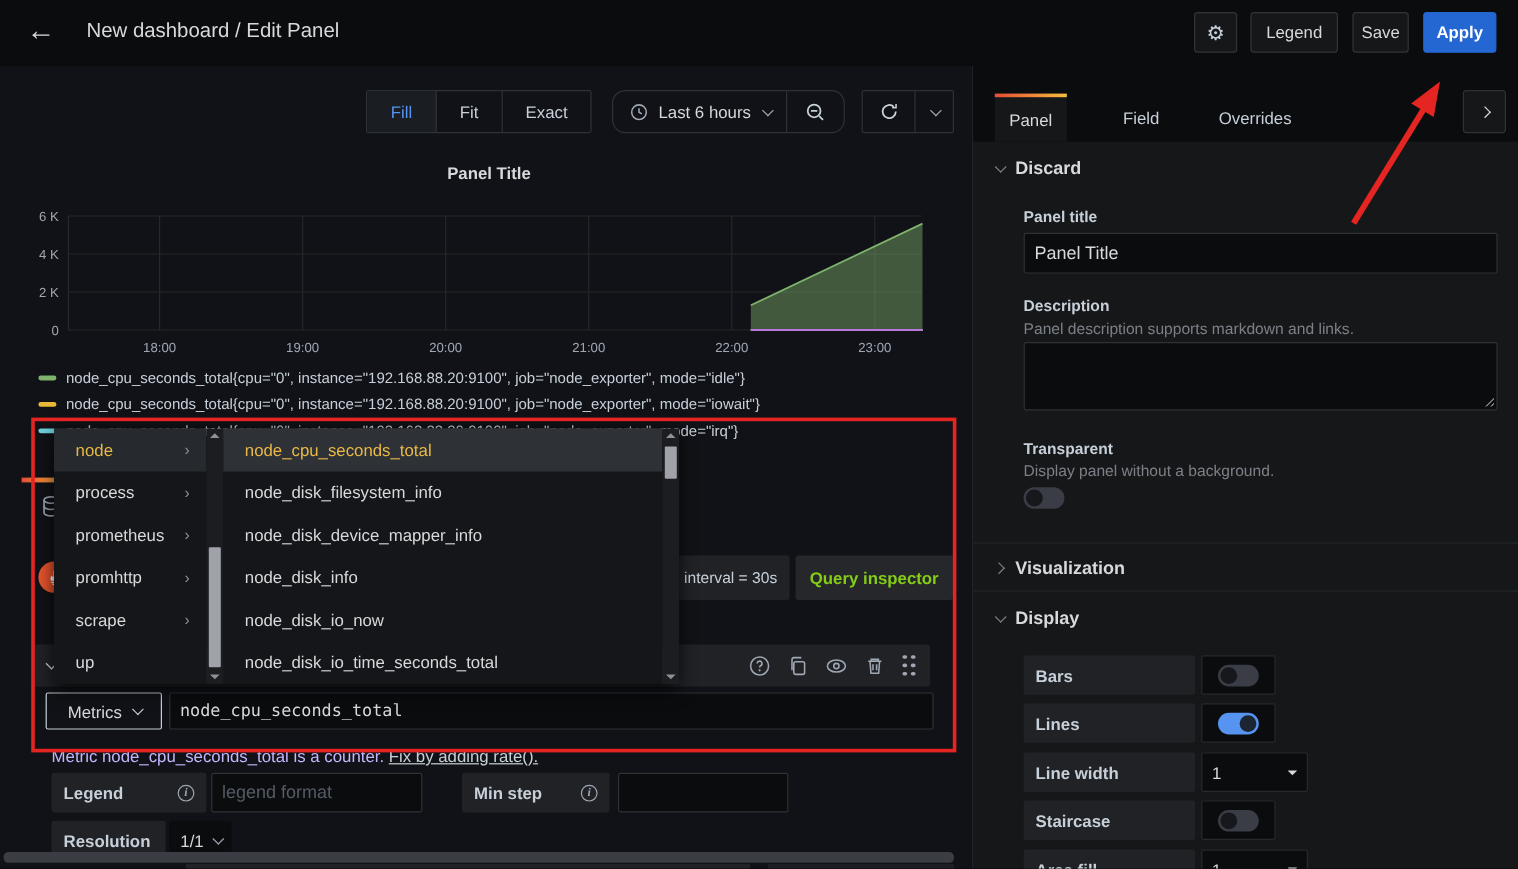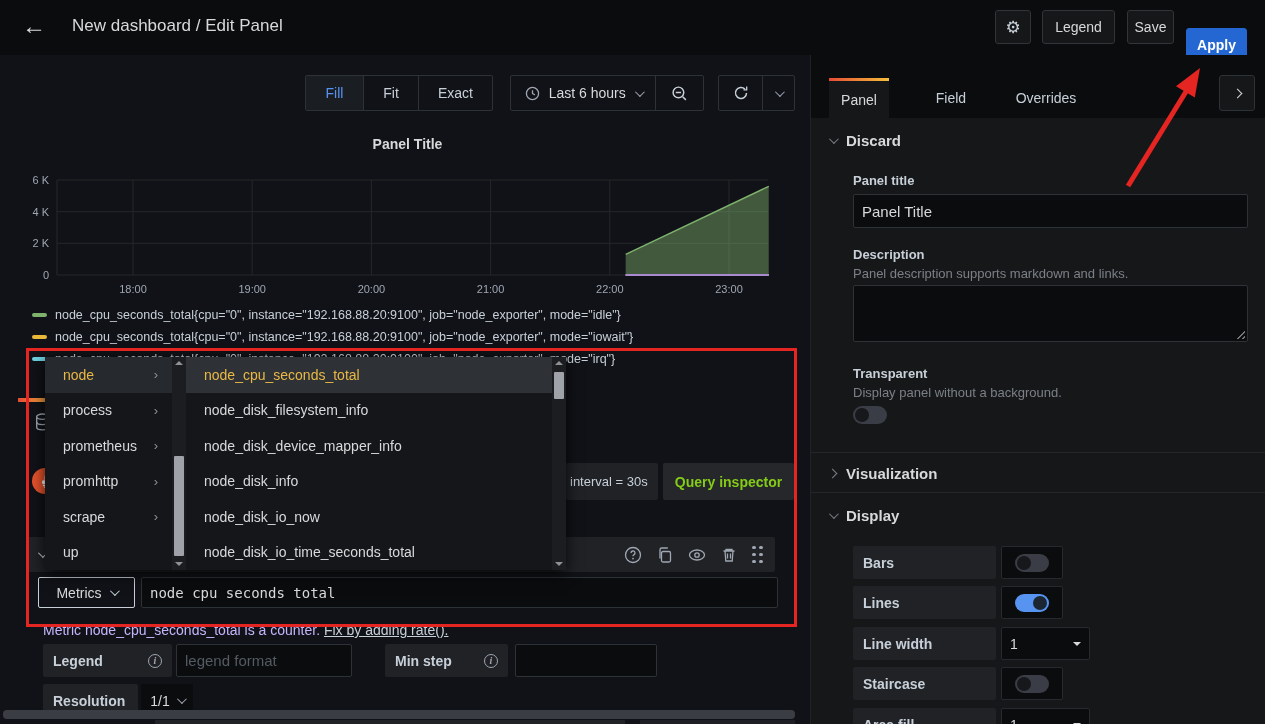--- a/index.html
+++ b/index.html
@@ -4,21 +4,21 @@
 <style>
   * { margin:0; padding:0; box-sizing:border-box; }
   body { background:#000; font-family:"Liberation Sans", sans-serif; }
   #screen { position:relative; width:1265px; height:724px; background:#111217; overflow:hidden; }
   .abs { position:absolute; }
 
   
   #hdr { position:absolute; left:0; top:0; width:1265px; height:55px; background:#0b0c0e; }
   .hbtn { position:absolute; top:10px; height:34px; border-radius:3px; background:#161719; border:1px solid #313439;
           color:#d8d9da; font-size:14px; display:flex; align-items:center; justify-content:center; cursor:pointer; }
-  .hbtn.primary { background:#2467d3; border-color:#2467d3; color:#fff; font-weight:700;margin-top:18px; }
+  .hbtn.primary { background:#2467d3; border-color:#2467d3; color:#fff; font-weight:700; }
 
   
   .tbgroup { position:absolute; top:75px; height:36px; display:flex; background:#111217; border:1px solid #2c3235; border-radius:2px; }
   .tbseg { display:flex; align-items:center; justify-content:center; color:#c7d0d9; font-size:14px; border-right:1px solid #2c3235; cursor:pointer; }
   .tbseg:last-child { border-right:none; }
   .tbseg.sel { color:#5794f2; background:#1a1d22; }
 
   
   .chev { display:inline-block; width:7px; height:7px; border-right:1.5px solid currentColor; border-bottom:1.5px solid currentColor; transform:rotate(45deg) translateY(-2px); }
   .chev.right { transform:rotate(-45deg); }
@@ -101,21 +101,21 @@
     <div class="hbtn" style="left:1127px;width:47px;">Save</div>
     <div class="hbtn primary" style="left:1186px;width:61px;">Apply</div>
   </div>
 
   <div class="tbgroup" style="left:305px;">
     <div class="tbseg sel" style="width:58px;">Fill</div>
     <div class="tbseg" style="width:55px;">Fit</div>
     <div class="tbseg" style="width:73px;">Exact</div>
   </div>
 
-  <div class="tbgroup" style="left:510px;width:194px;">
+  <div class="tbgroup" style="left:510px;width:194px;border-radius:11px;">
     <div class="tbseg" style="width:147px;gap:9px;color:#d8d9da;">
       <svg width="15" height="15" viewBox="0 0 16 16" fill="none" stroke="#9fa7b3" stroke-width="1.4">
         <circle cx="8" cy="8" r="6.5"></circle>
           <path d="M8 4.5V8l2.5 1.5"></path>
       </svg>
       <span>Last 6 hours</span>
       <span class="chev" style="color:#9fa7b3;"></span>
     </div>
     <div class="tbseg" style="width:47px;">
       <svg width="17" height="17" viewBox="0 0 16 16" fill="none" stroke="#c7d0d9" stroke-width="1.4">

